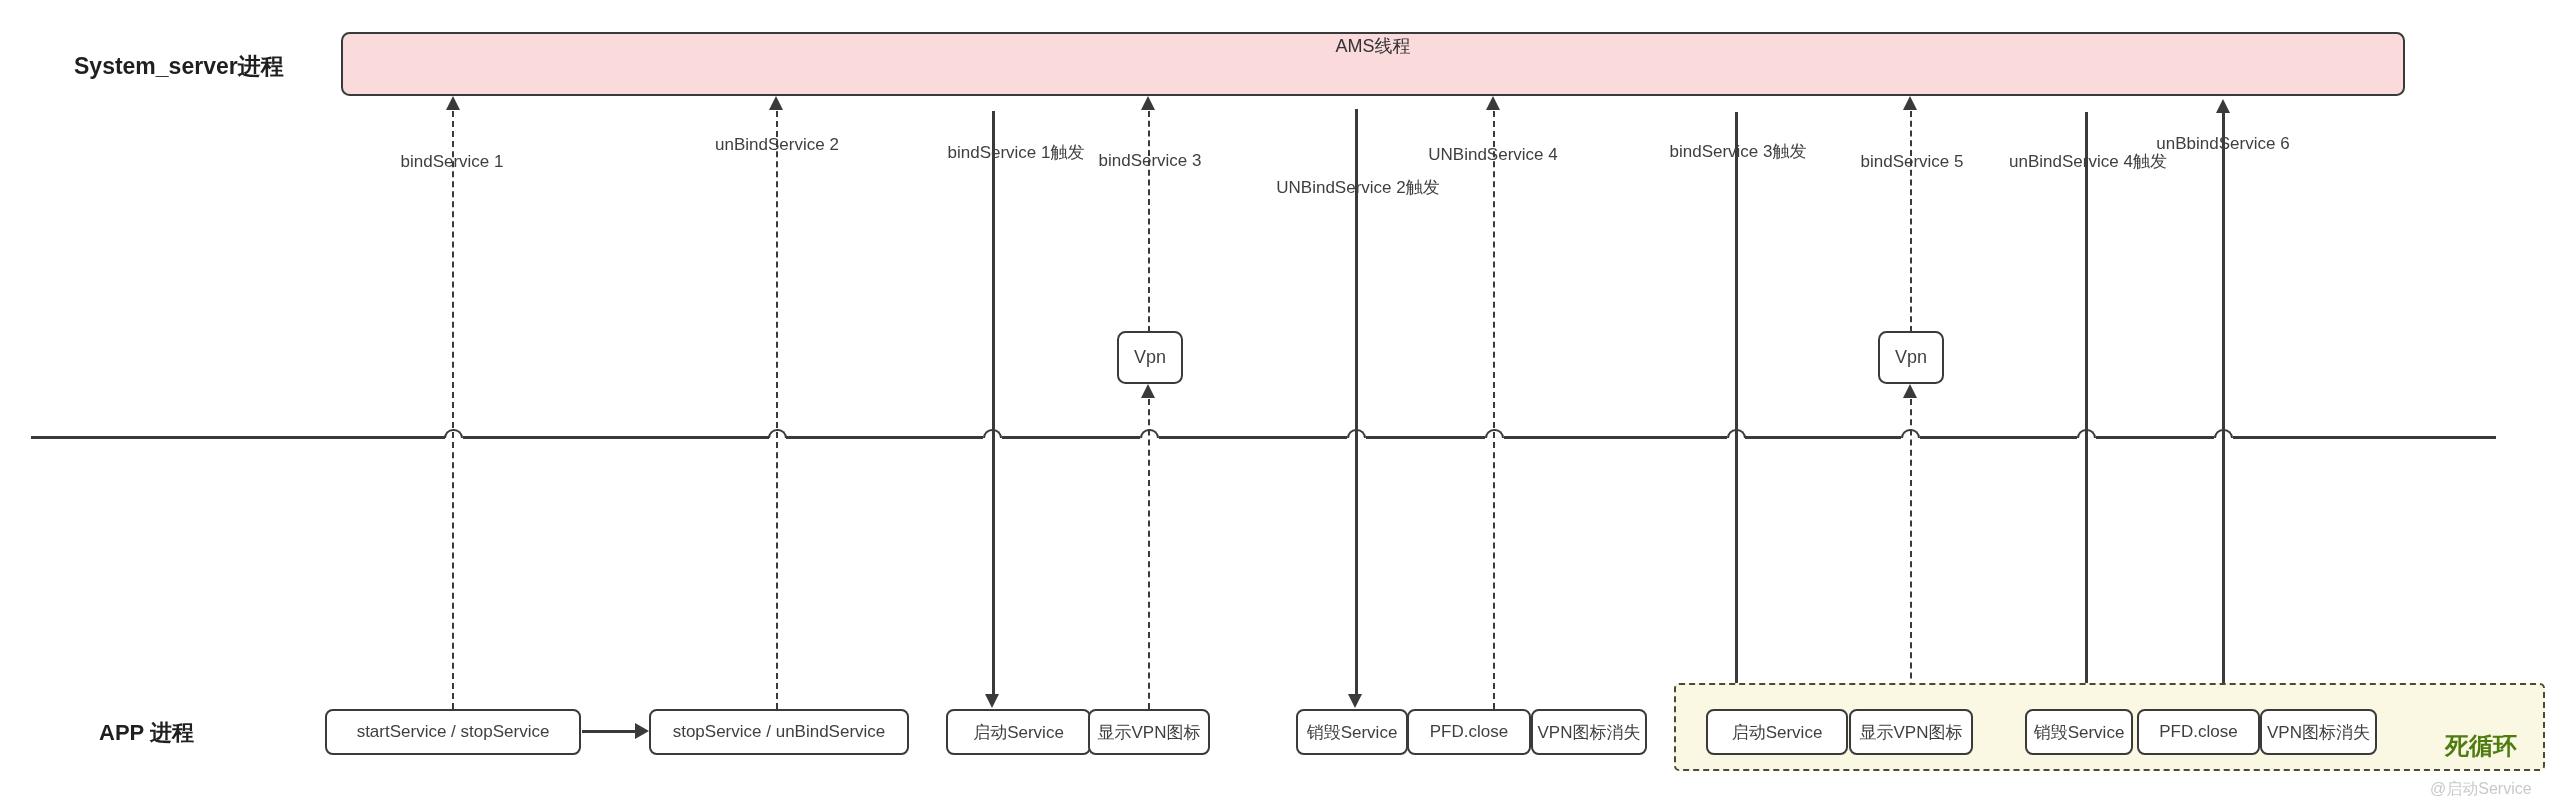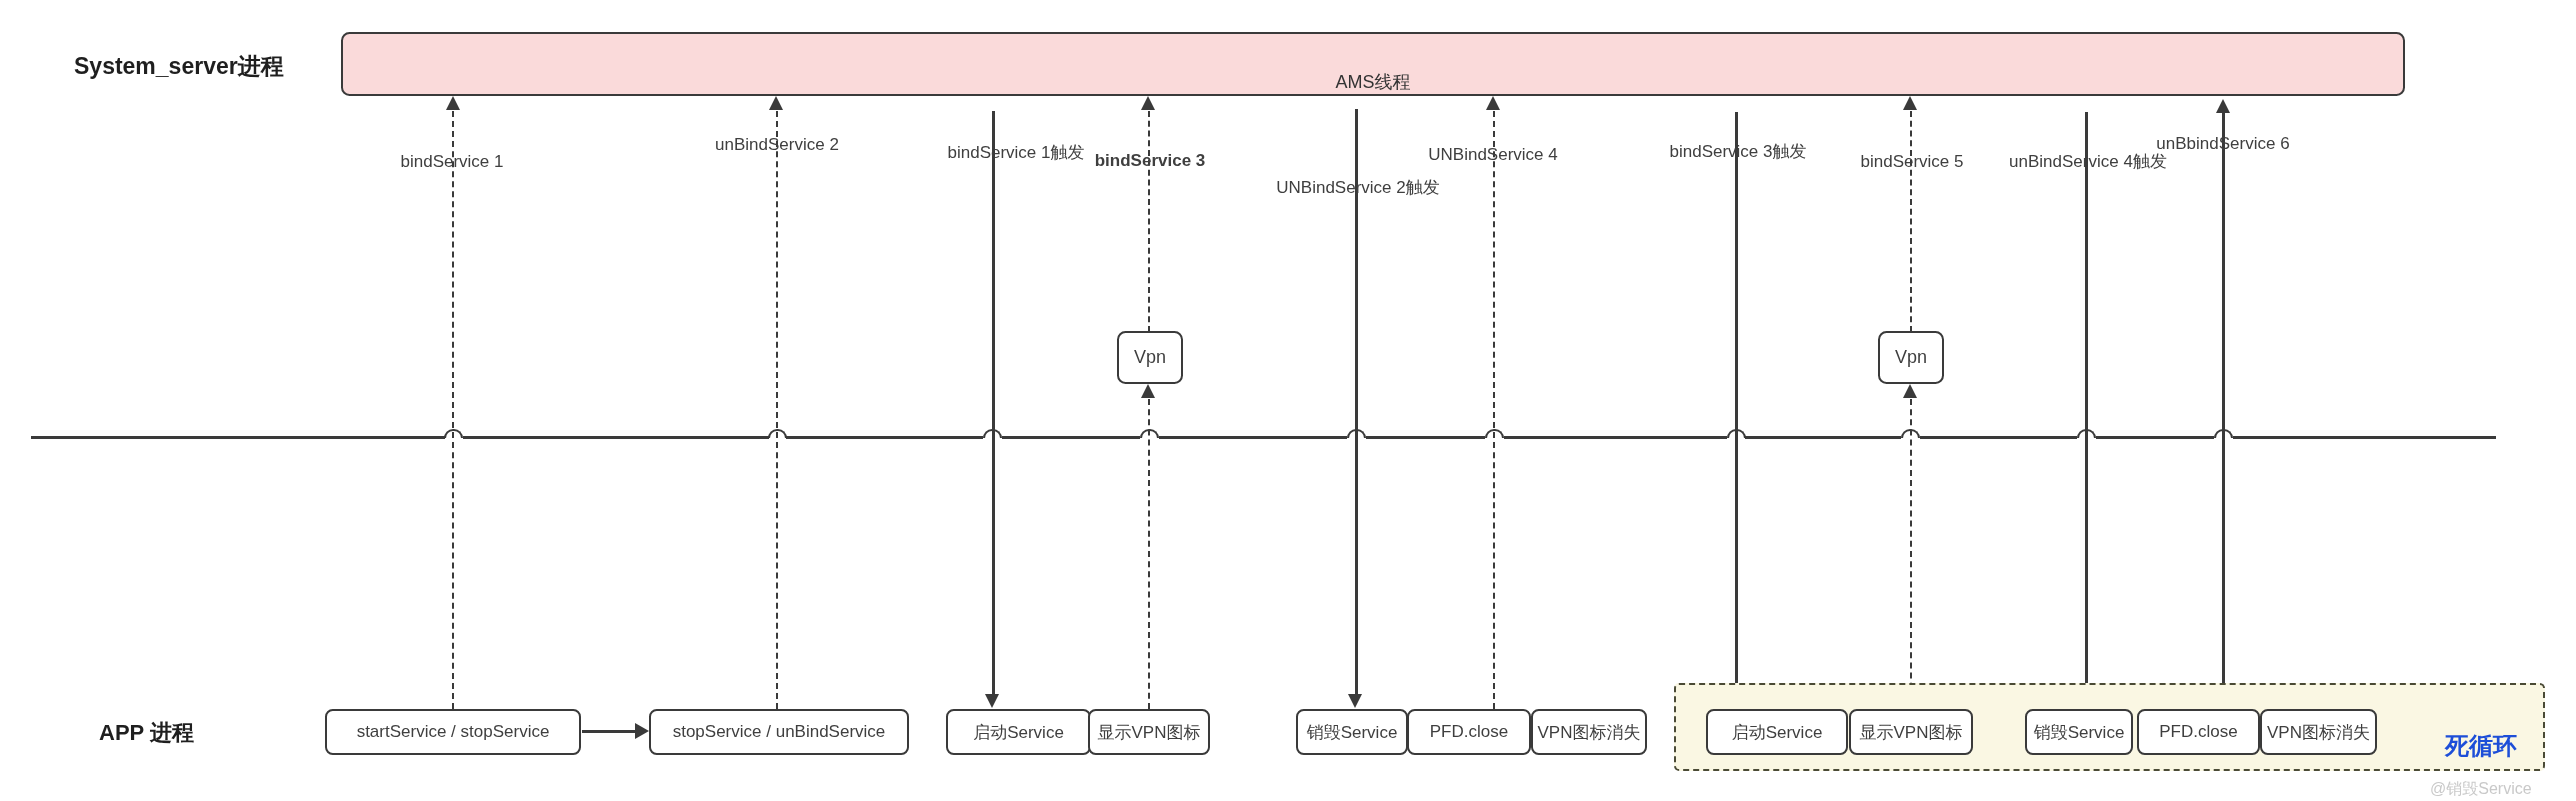--- a/index.html
+++ b/index.html
@@ -1,38 +1,38 @@
 <!DOCTYPE html>
 <html style="font-size:13.6px"><head>
 <meta charset="utf-8">
 <style>
   html,body{margin:0;padding:0;background:#ffffff;}
   #canvas{position:relative;width:2576px;height:802px;background:#ffffff;overflow:hidden;
           font-family:"Liberation Sans","DejaVu Sans",sans-serif;color:#3a3a3a;}
   .abs{position:absolute;box-sizing:border-box;}
   .proc-label{font-weight:bold;color:#1f1f1f;font-size:23px;white-space:nowrap;}
   .ams-bar{background:#fadada;border:2.6px solid #3a3a3a;border-radius:8.5px;
-           display:flex;align-items:flex-end;justify-content:center;font-size:18px;color:#333;}
+           display:flex;align-items:flex-start;justify-content:center;font-size:18px;color:#333;}
   .seg{background:#3a3a3a;height:2.6px;}
   .hop{width:19px;height:9.4px;border:2.6px solid #3a3a3a;border-bottom:none;
        border-radius:9.4px 9.4px 0 0;background:transparent;}
   .vdash{width:0;border-left:2.6px dashed #3a3a3a;}
   .vsolid{width:2.6px;background:#3a3a3a;}
   .arr-up{width:0;height:0;border-left:7.7px solid transparent;border-right:7.7px solid transparent;
           border-bottom:14.5px solid #3a3a3a;}
   .arr-down{width:0;height:0;border-left:7.7px solid transparent;border-right:7.7px solid transparent;
             border-top:14.5px solid #3a3a3a;}
   .msg-label{font-size:17px;color:#3f3f3f;white-space:nowrap;transform:translateX(-50%);}
   .box{background:#ffffff;border:2.6px solid #3a3a3a;border-radius:7.7px;
        display:flex;align-items:center;justify-content:center;font-size:17px;color:#3f3f3f;
        white-space:nowrap;}
   .vpn-box{background:#ffffff;border:2.6px solid #3a3a3a;border-radius:8.5px;
            display:flex;align-items:center;justify-content:center;font-size:18px;color:#3f3f3f;}
   .loop-region{background:#faf7e3;border:2.6px dashed #4a4a35;border-radius:5.1px;}
-  .loop-label{font-weight:bold;color:#1d4ed8;font-size:24px;transform:translate(-50%,-50%);white-space:nowrap;}
+  .loop-label{font-weight:bold;color:#4d7c0f;font-size:24px;transform:translate(-50%,-50%);white-space:nowrap;}
   .harrow-line{background:#3a3a3a;height:2.6px;}
   .harrow-head{width:0;height:0;border-top:8.5px solid transparent;border-bottom:8.5px solid transparent;
                border-left:14.5px solid #3a3a3a;}
   .watermark{color:#c9c9c9;font-size:16px;white-space:nowrap;}
 </style>
 </head>
 <body>
 
 <div id="canvas">
 
@@ -76,21 +76,21 @@
   <div class="abs msg-label" style="left:777px;top:135px;">unBindService 2</div>
 
   <div class="abs vsolid" style="left:992px;top:111px;height:585px;"></div>
   <div class="abs arr-down" style="left:985px;top:694px;"></div>
   <div class="abs msg-label" style="left:1016px;top:141px;">bindService 1触发</div>
 
   <div class="abs arr-up" style="left:1141px;top:96px;"></div>
   <div class="abs vdash" style="left:1148px;top:111px;height:221px;"></div>
   <div class="abs arr-up" style="left:1141px;top:384px;"></div>
   <div class="abs vdash" style="left:1148px;top:399px;height:310px;"></div>
-  <div class="abs msg-label" style="left:1150px;top:151px;font-weight:bold;">bindService 3</div>
+  <div class="abs msg-label" style="left:1150px;top:151px;">bindService 3</div>
 
   <div class="abs vsolid" style="left:1355px;top:109px;height:587px;"></div>
   <div class="abs arr-down" style="left:1348px;top:694px;"></div>
   <div class="abs msg-label" style="left:1358px;top:176px;">UNBindService 2触发</div>
 
   <div class="abs arr-up" style="left:1486px;top:96px;"></div>
   <div class="abs vdash" style="left:1493px;top:111px;height:598px;"></div>
   <div class="abs msg-label" style="left:1493px;top:145px;">UNBindService 4</div>
 
   <div class="abs vsolid" style="left:1735px;top:112px;height:584px;"></div>
@@ -158,16 +158,16 @@
   <div class="abs box" style="left:2025px;top:709px;width:108px;height:46px;">
     <span>销毁Service</span>
   </div>
   <div class="abs box" style="left:2137px;top:709px;width:123px;height:46px;">
     <span>PFD.close</span>
   </div>
   <div class="abs box" style="left:2260px;top:709px;width:117px;height:46px;">
     <span>VPN图标消失</span>
   </div>
 
-  <div class="abs watermark" style="left:2430px;top:779px;">@销毁Service</div>
+  <div class="abs watermark" style="left:2430px;top:779px;">@启动Service</div>
 
 </div>
 
 
 </body></html>

